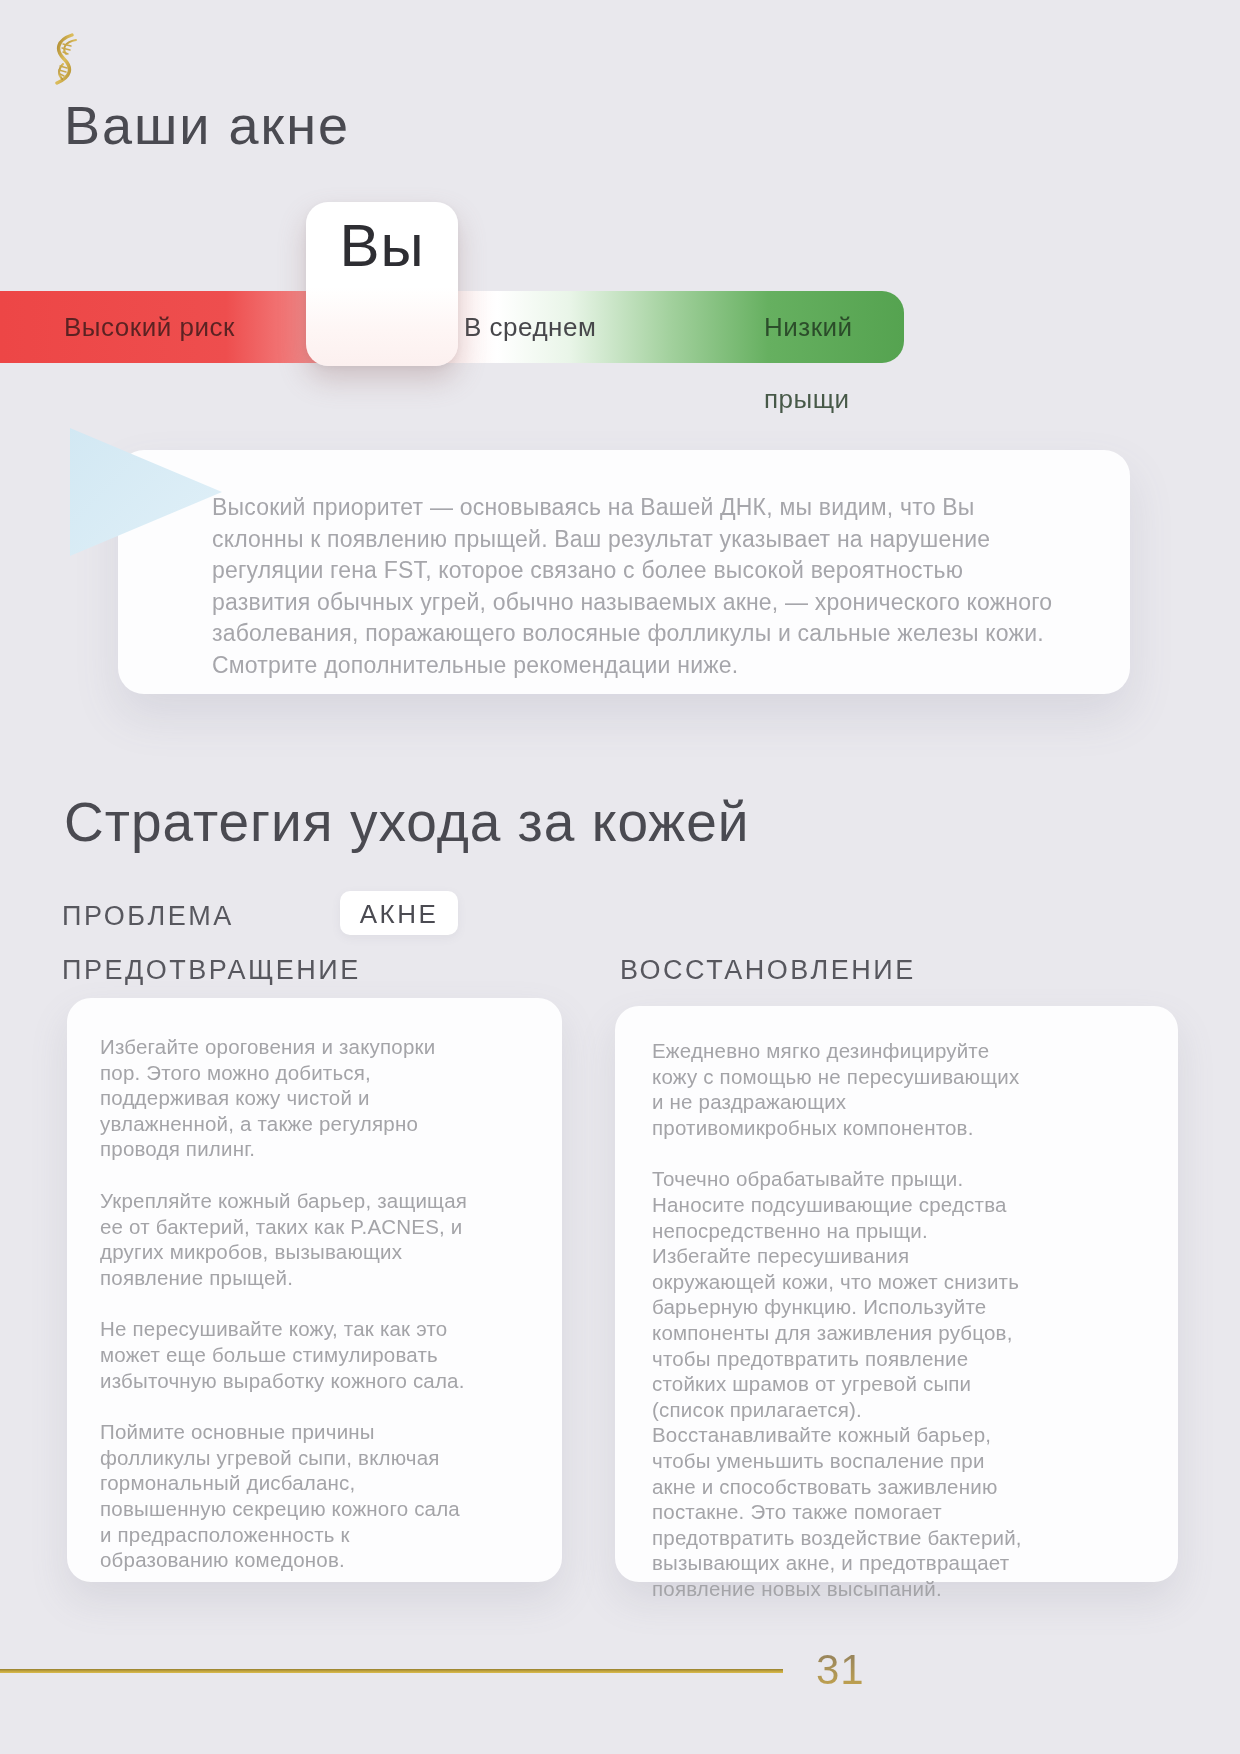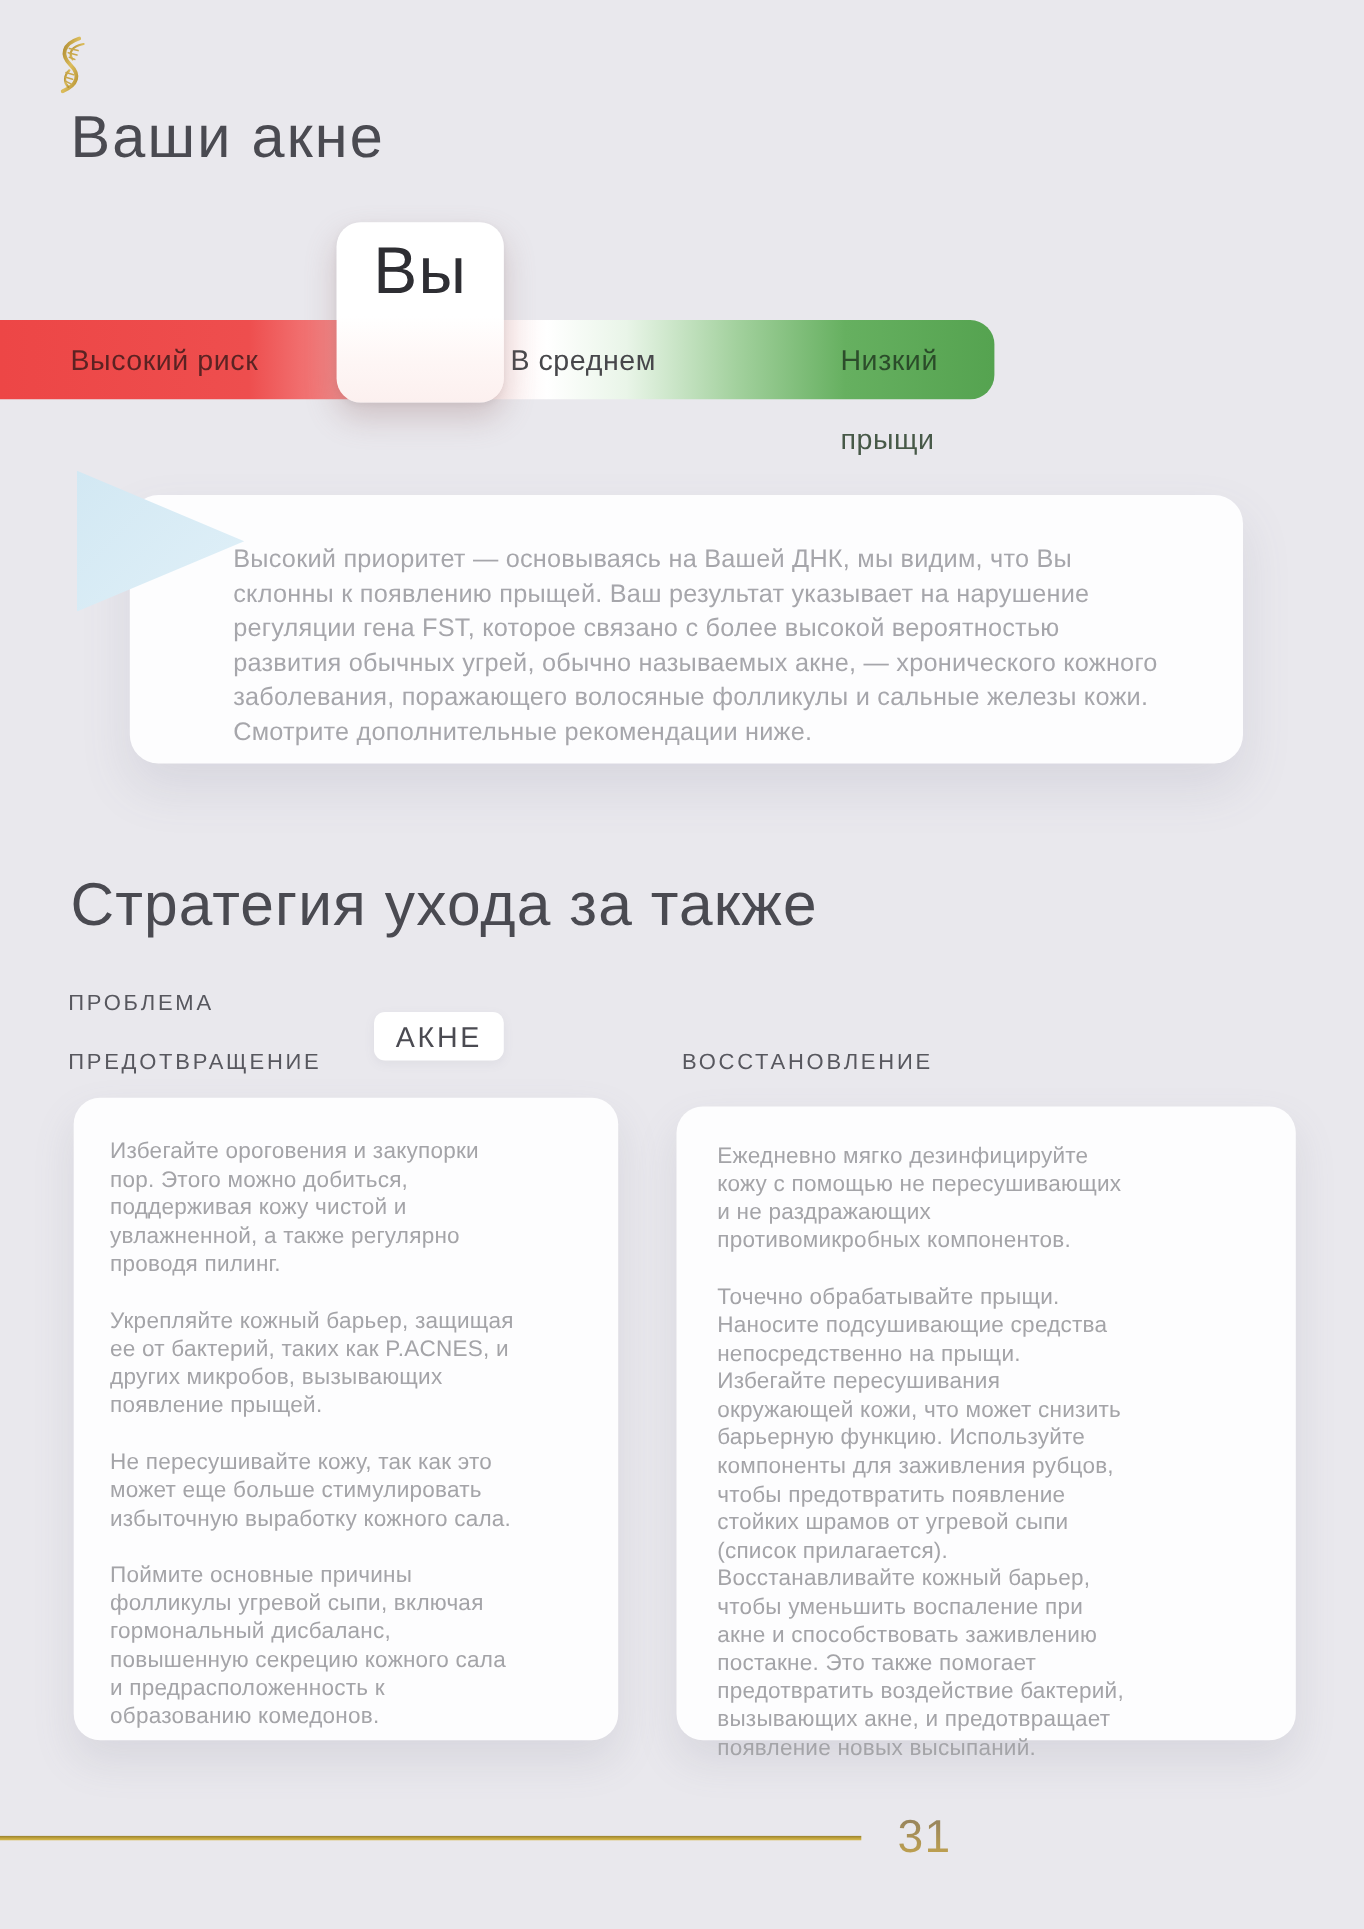--- a/index.html
+++ b/index.html
@@ -50,28 +50,27 @@
   }
   .callout-text{
     position:absolute;left:212px;top:492px;width:848px;z-index:3;
     font-size:23px;line-height:31.5px;letter-spacing:0.2px;color:#a6a6ab;
   }
   
   .h2{
     position:absolute;left:64px;top:790px;
     font-size:55px;font-weight:300;letter-spacing:1px;color:#4a4a51;
   }
-  .kicker{font-size:20px;letter-spacing:2.5px;color:#57575e;}
+  .kicker{font-size:27px;letter-spacing:2.5px;color:#57575e;}
   .problem{position:absolute;left:62px;top:901px;}
   .badge{
     position:absolute;left:340px;top:891px;width:118px;height:44px;
     border-radius:10px;background:#ffffff;text-align:center;line-height:46px;
     font-size:26px;letter-spacing:2.5px;color:#4b4b52;
     box-shadow:0 3px 10px rgba(100,100,130,0.08);
-    margin-top:29px;
   }
   .col-head-left{position:absolute;left:62px;top:955px;}
   .col-head-right{position:absolute;left:620px;top:955px;}
   .card{
     position:absolute;border-radius:24px;background:#fdfdfe;
     box-shadow:0 18px 38px rgba(110,110,135,0.14);
   }
   .card-left{left:67px;top:998px;width:495px;height:584px;}
   .card-right{left:615px;top:1006px;width:563px;height:576px;}
   .card .txt{
@@ -128,21 +127,21 @@
     <span class="risk-label risk-low">Низкий прыщи</span>
   </div>
   <div class="risk-marker">
     <span>Вы</span>
   </div>
 
   <div class="callout-card"></div>
   <div class="callout-tri"></div>
   <div class="callout-text">Высокий приоритет — основываясь на Вашей ДНК, мы видим, что Вы склонны к появлению прыщей. Ваш результат указывает на нарушение регуляции гена FST, которое связано с более высокой вероятностью развития обычных угрей, обычно называемых акне, — хронического кожного заболевания, поражающего волосяные фолликулы и сальные железы кожи. Смотрите дополнительные рекомендации ниже.</div>
 
-  <div class="h2">Стратегия ухода за также</div>
+  <div class="h2">Стратегия ухода за кожей</div>
 
   <div class="kicker problem">ПРОБЛЕМА</div>
   <div class="badge">АКНЕ</div>
 
   <div class="kicker col-head-left">ПРЕДОТВРАЩЕНИЕ</div>
   <div class="kicker col-head-right">ВОССТАНОВЛЕНИЕ</div>
 
   <div class="card card-left">
     <div class="txt">
       <p>Избегайте ороговения и закупорки пор. Этого можно добиться, поддерживая кожу чистой и увлажненной, а также регулярно проводя пилинг.</p>

